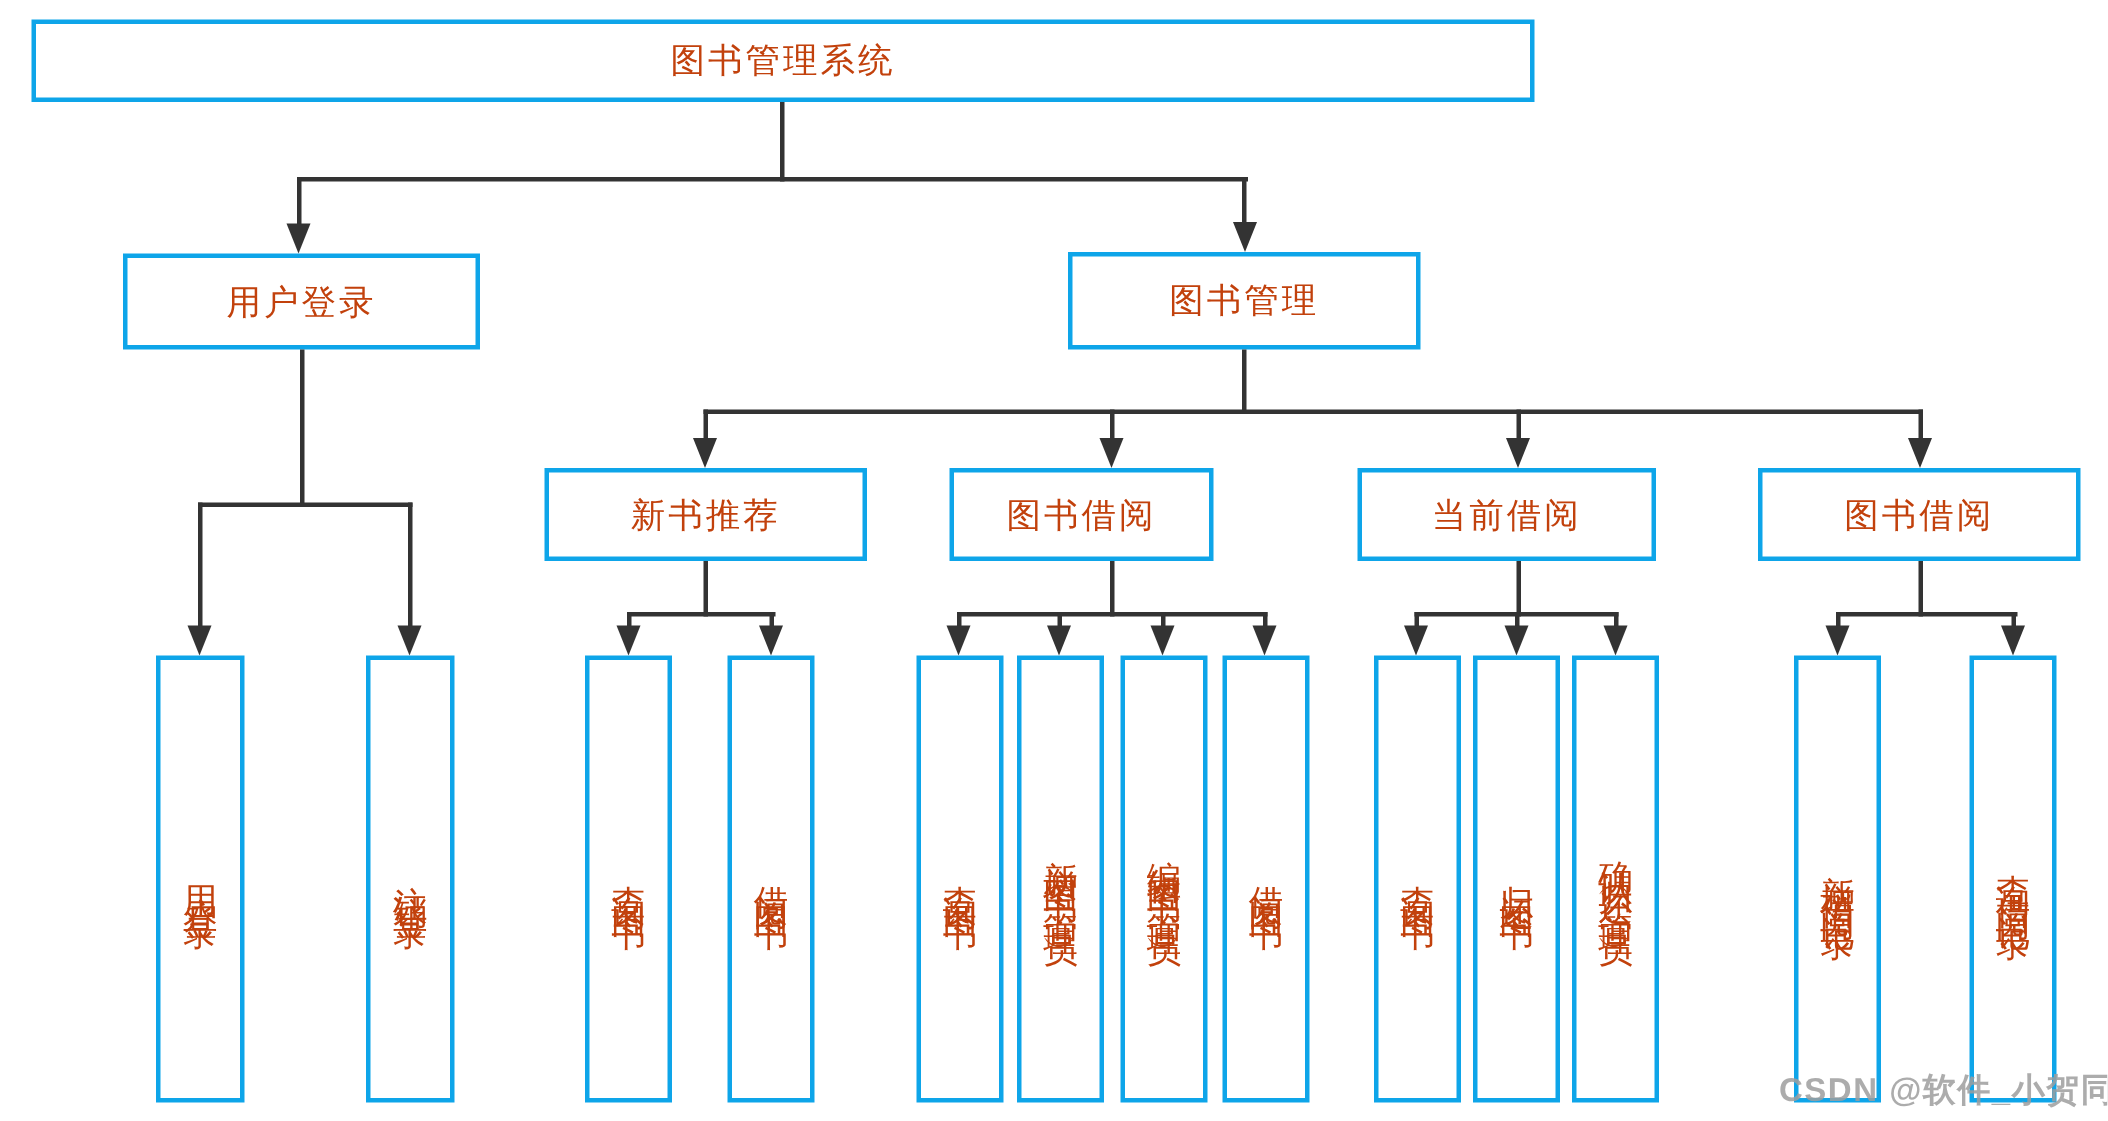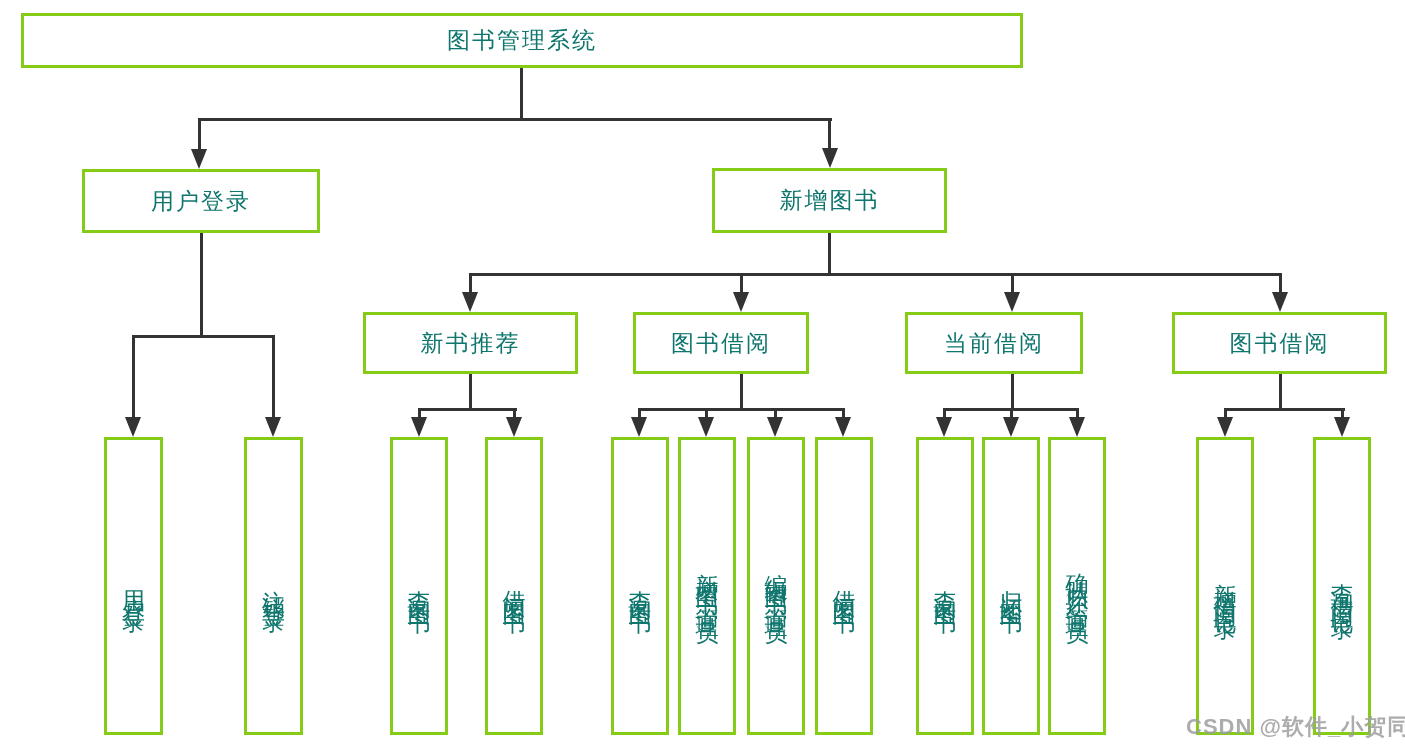--- a/index.html
+++ b/index.html
@@ -8,26 +8,26 @@
     position: relative;
     width: 1405px;
     height: 747px;
     background: #ffffff;
     font-family: "Liberation Sans", "DejaVu Sans", sans-serif;
     overflow: hidden;
     color: #333333;
   }
   .box {
     position: absolute;
-    border: 3px solid #84cc16;
+    border: 3px solid #0ea5e9;
     background: #ffffff;
     display: flex;
     align-items: center;
     justify-content: center;
-    color: #0f766e;
+    color: #c2410c;
   }
   .hbox {
     font-size: 23px;
     letter-spacing: 2px;
     white-space: nowrap;
   }
   .vbox {
     writing-mode: vertical-rl;
     text-orientation: mixed;
     font-size: 23px;
@@ -61,32 +61,32 @@
 
   <div class="box hbox" style="left:21px; top:13px; width:1002px; height:55px;">
     <span>图书管理系统</span>
   </div>
 
   <div class="box hbox" style="left:82px; top:169px; width:238px; height:64px;">
     <span>用户登录</span>
   </div>
 
   <div class="box hbox" style="left:712px; top:168px; width:235px; height:65px;">
-    <span>新增图书</span>
+    <span>图书管理</span>
   </div>
 
   <div class="box hbox" style="left:363px; top:312px; width:215px; height:62px;">
     <span>新书推荐</span>
   </div>
 
   <div class="box hbox" style="left:633px; top:312px; width:176px; height:62px;">
     <span>图书借阅</span>
   </div>
 
-  <div class="box hbox" style="left:905px; top:312px; width:178px; height:62px;">
+  <div class="box hbox" style="left:905px; top:312px; width:199px; height:62px;">
     <span>当前借阅</span>
   </div>
 
   <div class="box hbox" style="left:1172px; top:312px; width:215px; height:62px;">
     <span>图书借阅</span>
   </div>
 
   <div class="box vbox" style="left:104px; top:437px; width:59px; height:298px;">
     <span>用户登录</span>
   </div>

